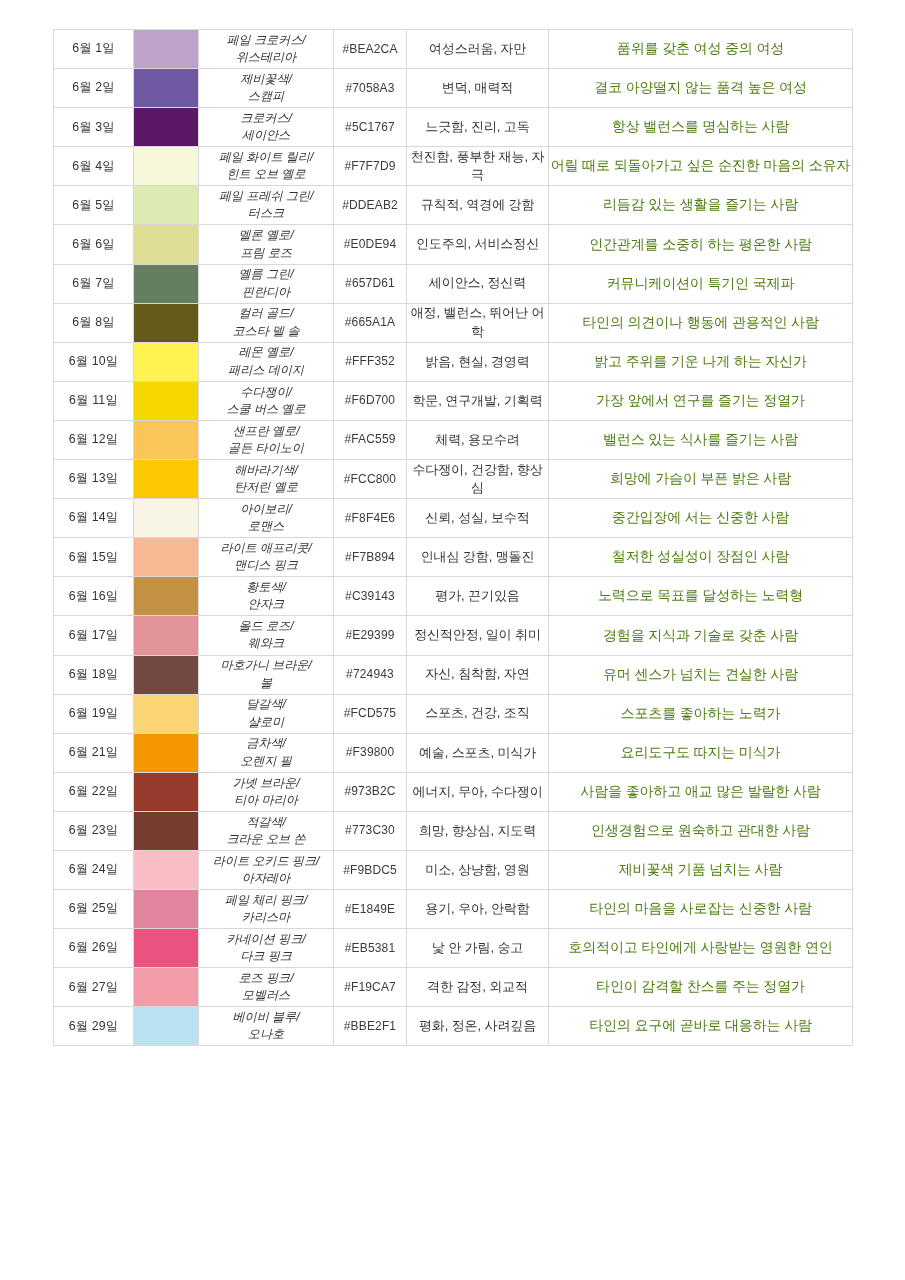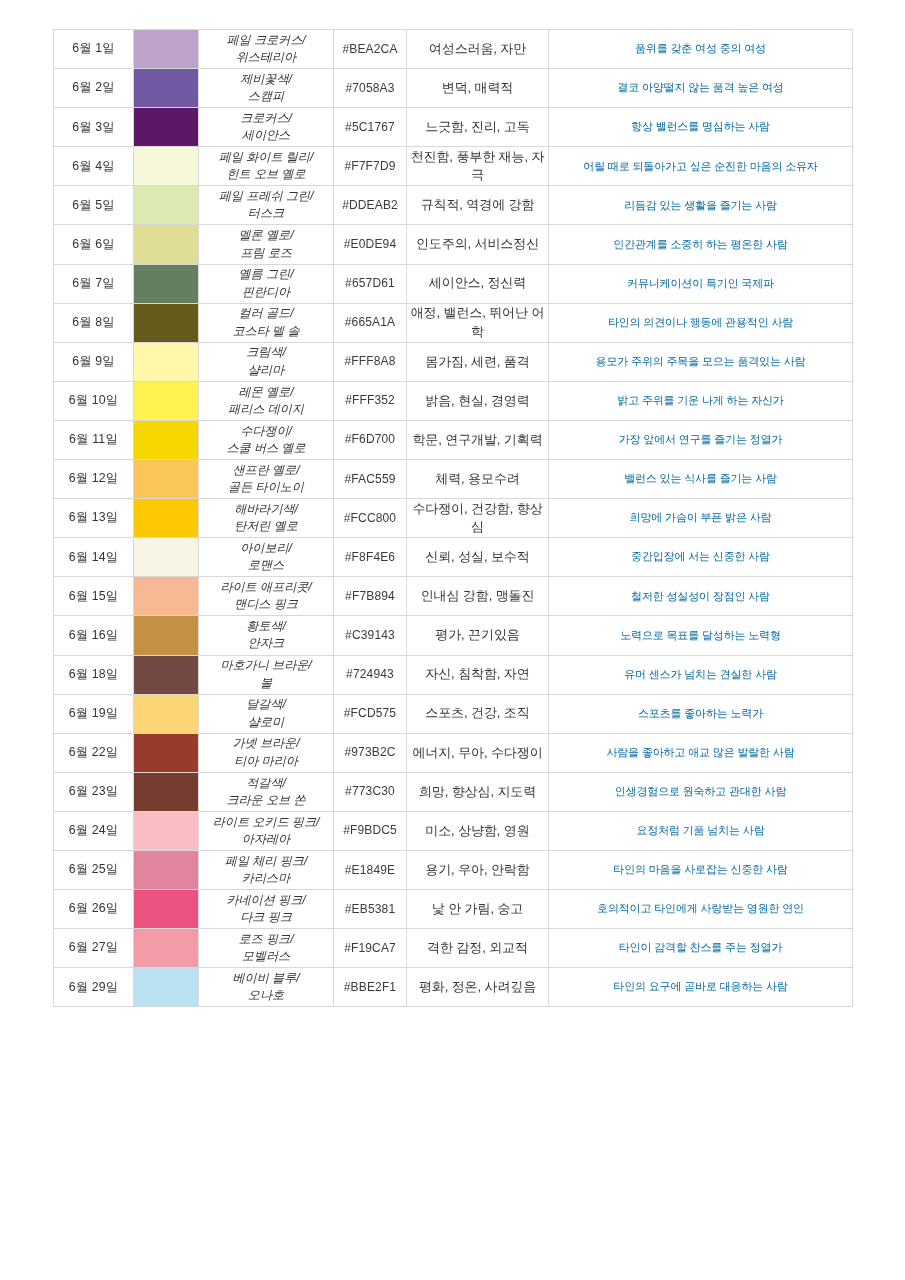--- a/index.html
+++ b/index.html
@@ -87,22 +87,22 @@
     letter-spacing: 0.15px;
     white-space: nowrap;
   }
   td.keywords {
     font-size: 13px;
     color: #333333;
     padding: 1px 3px;
     letter-spacing: -0.1px;
   }
   td.desc {
-    font-size: 11px;
-    color: #0369a1;
+    font-size: 14px;
+    color: #4d7c0f;
     padding: 1px 6px;
     letter-spacing: -0.15px;
   }
 </style>
 </head>
 <body>
 
 <div class="page">
   <div class="table-wrap">
     <table class="color-table">
@@ -213,33 +213,20 @@
             </td>
             <td class="cname">
               <span class="line">컬러 골드/</span>
               <span class="line">코스타 델 솔</span>
             </td>
             <td class="hex">#665A1A</td>
             <td class="keywords">애정, 밸런스, 뛰어난 어학</td>
             <td class="desc">타인의 의견이나 행동에 관용적인 사람</td>
           </tr>
           <tr>
-            <td class="date">6월 9일</td>
-            <td class="swatch">
-              <span class="swatch-fill" style="background-color: rgb(255, 248, 168);"></span>
-            </td>
-            <td class="cname">
-              <span class="line">크림색/</span>
-              <span class="line">샬리마</span>
-            </td>
-            <td class="hex">#FFF8A8</td>
-            <td class="keywords">몸가짐, 세련, 품격</td>
-            <td class="desc">용모가 주위의 주목을 모으는 품격있는 사람</td>
-          </tr>
-          <tr>
             <td class="date">6월 10일</td>
             <td class="swatch">
               <span class="swatch-fill" style="background-color: rgb(255, 243, 82);"></span>
             </td>
             <td class="cname">
               <span class="line">레몬 옐로/</span>
               <span class="line">패리스 데이지</span>
             </td>
             <td class="hex">#FFF352</td>
             <td class="keywords">밝음, 현실, 경영력</td>
@@ -317,20 +304,33 @@
             </td>
             <td class="cname">
               <span class="line">황토색/</span>
               <span class="line">안자크</span>
             </td>
             <td class="hex">#C39143</td>
             <td class="keywords">평가, 끈기있음</td>
             <td class="desc">노력으로 목표를 달성하는 노력형</td>
           </tr>
           <tr>
+            <td class="date">6월 17일</td>
+            <td class="swatch">
+              <span class="swatch-fill" style="background-color: rgb(226, 147, 153);"></span>
+            </td>
+            <td class="cname">
+              <span class="line">올드 로즈/</span>
+              <span class="line">웨와크</span>
+            </td>
+            <td class="hex">#E29399</td>
+            <td class="keywords">정신적안정, 일이 취미</td>
+            <td class="desc">경험을 지식과 기술로 갖춘 사람</td>
+          </tr>
+          <tr>
             <td class="date">6월 18일</td>
             <td class="swatch">
               <span class="swatch-fill" style="background-color: rgb(114, 73, 67);"></span>
             </td>
             <td class="cname">
               <span class="line">마호가니 브라운/</span>
               <span class="line">볼</span>
             </td>
             <td class="hex">#724943</td>
             <td class="keywords">자신, 침착함, 자연</td>
@@ -343,20 +343,33 @@
             </td>
             <td class="cname">
               <span class="line">달갈색/</span>
               <span class="line">샬로미</span>
             </td>
             <td class="hex">#FCD575</td>
             <td class="keywords">스포츠, 건강, 조직</td>
             <td class="desc">스포츠를 좋아하는 노력가</td>
           </tr>
           <tr>
+            <td class="date">6월 21일</td>
+            <td class="swatch">
+              <span class="swatch-fill" style="background-color: rgb(243, 152, 0);"></span>
+            </td>
+            <td class="cname">
+              <span class="line">금차색/</span>
+              <span class="line">오렌지 필</span>
+            </td>
+            <td class="hex">#F39800</td>
+            <td class="keywords">예술, 스포츠, 미식가</td>
+            <td class="desc">요리도구도 따지는 미식가</td>
+          </tr>
+          <tr>
             <td class="date">6월 22일</td>
             <td class="swatch">
               <span class="swatch-fill" style="background-color: rgb(151, 59, 44);"></span>
             </td>
             <td class="cname">
               <span class="line">가넷 브라운/</span>
               <span class="line">티아 마리아</span>
             </td>
             <td class="hex">#973B2C</td>
             <td class="keywords">에너지, 무아, 수다쟁이</td>
@@ -379,21 +392,21 @@
             <td class="date">6월 24일</td>
             <td class="swatch">
               <span class="swatch-fill" style="background-color: rgb(249, 189, 197);"></span>
             </td>
             <td class="cname">
               <span class="line">라이트 오키드 핑크/</span>
               <span class="line">아자레아</span>
             </td>
             <td class="hex">#F9BDC5</td>
             <td class="keywords">미소, 상냥함, 영원</td>
-            <td class="desc">요정처럼 기품 넘치는 사람</td>
+            <td class="desc">제비꽃색 기품 넘치는 사람</td>
           </tr>
           <tr>
             <td class="date">6월 25일</td>
             <td class="swatch">
               <span class="swatch-fill" style="background-color: rgb(225, 132, 158);"></span>
             </td>
             <td class="cname">
               <span class="line">페일 체리 핑크/</span>
               <span class="line">카리스마</span>
             </td>

